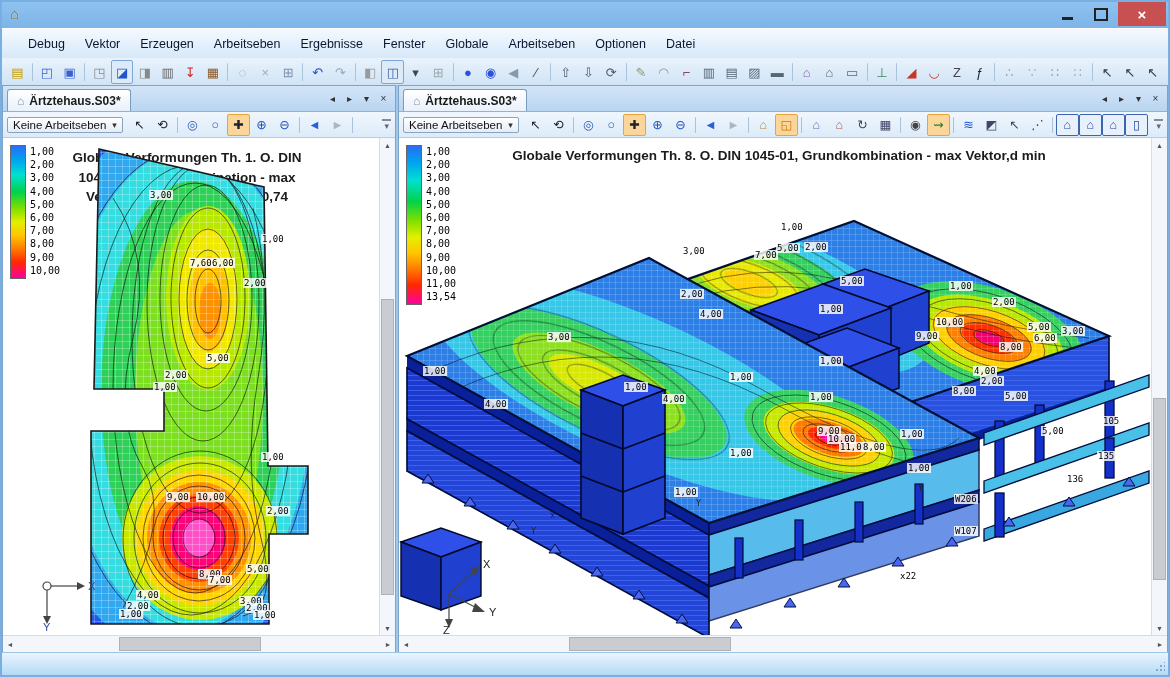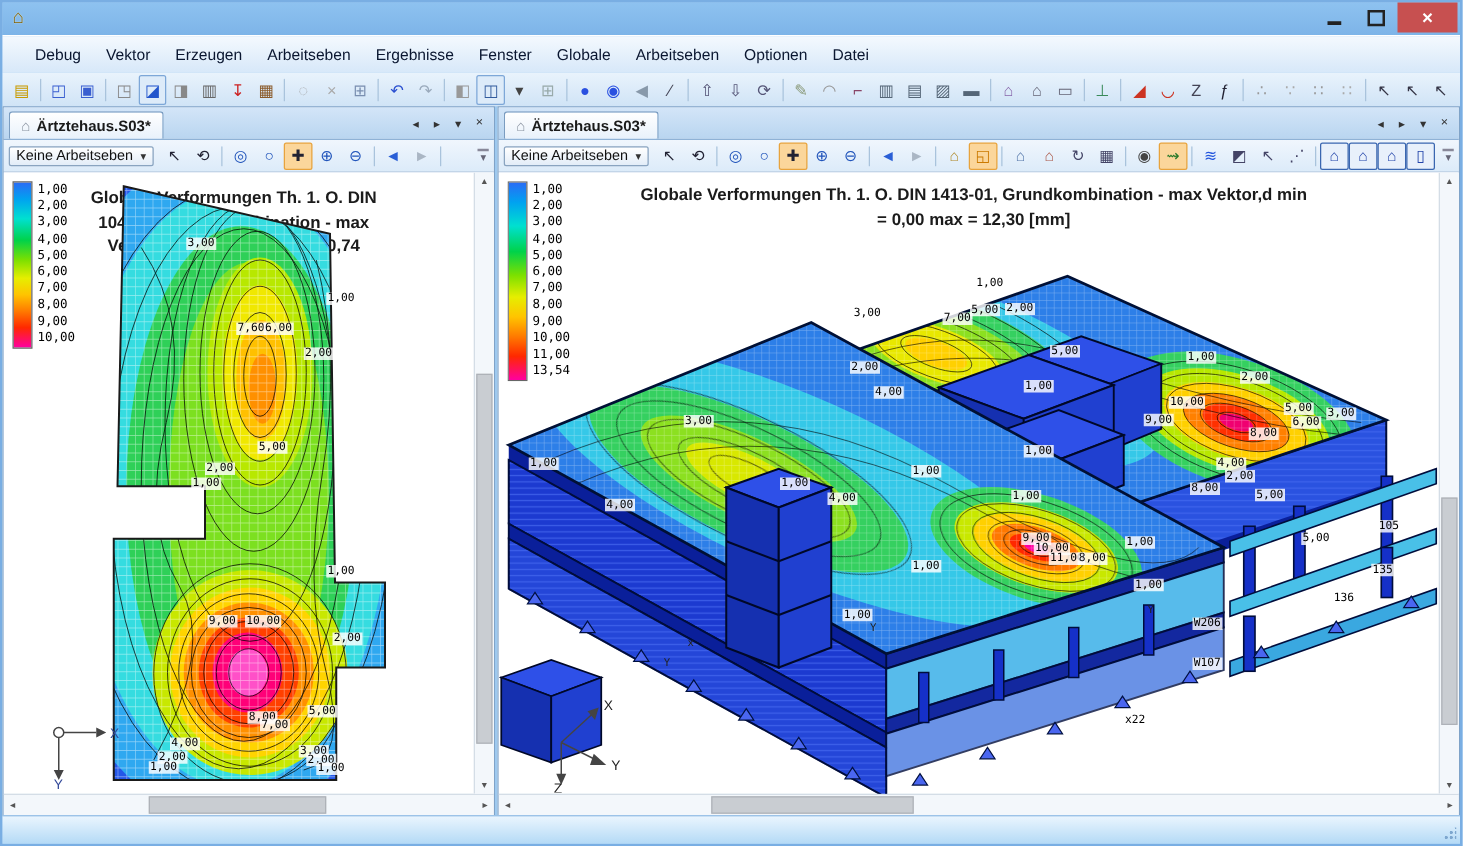--- a/index.html
+++ b/index.html
@@ -378,22 +378,21 @@
             <span class="ptool boxed" style="color: rgb(34, 68, 170);">⌂</span>
             <span class="ptool boxed" style="color: rgb(34, 68, 170);">⌂</span>
             <span class="ptool boxed" style="color: rgb(34, 68, 170);">⌂</span>
             <span class="ptool boxed" style="color: rgb(34, 68, 170);">▯</span>
           </span>
         <span class="ovf">▾</span>
       </div>
       <div class="content">
         <div class="ptitle pr">
 
-        <div class="tline">Globale Verformungen Th. 1. O. DIN 1413-01, Grundkombination - max Vektor,d min</div>
-            <div class="tline">= 0,00 max = 12,30 [mm]</div>
+        <div class="tline">Globale Verformungen Th. 8. O. DIN 1045-01, Grundkombination - max Vektor,d min</div>
           </div>
 
         <svg class="plotsvg" width="753" height="502" viewBox="0 0 753 502">
           <defs>
             <pattern id="rmesh" width="6" height="6" patternUnits="userSpaceOnUse">
               <path d="M6,0 L0,0 0,6" fill="none" stroke="rgba(255,255,255,.38)" stroke-width="0.8"></path>
             </pattern>
             <pattern id="rhatch" width="5" height="5" patternUnits="userSpaceOnUse">
               <path d="M0,2.5 L5,2.5" stroke="#5f82ff" stroke-width="1"></path>
             </pattern>

